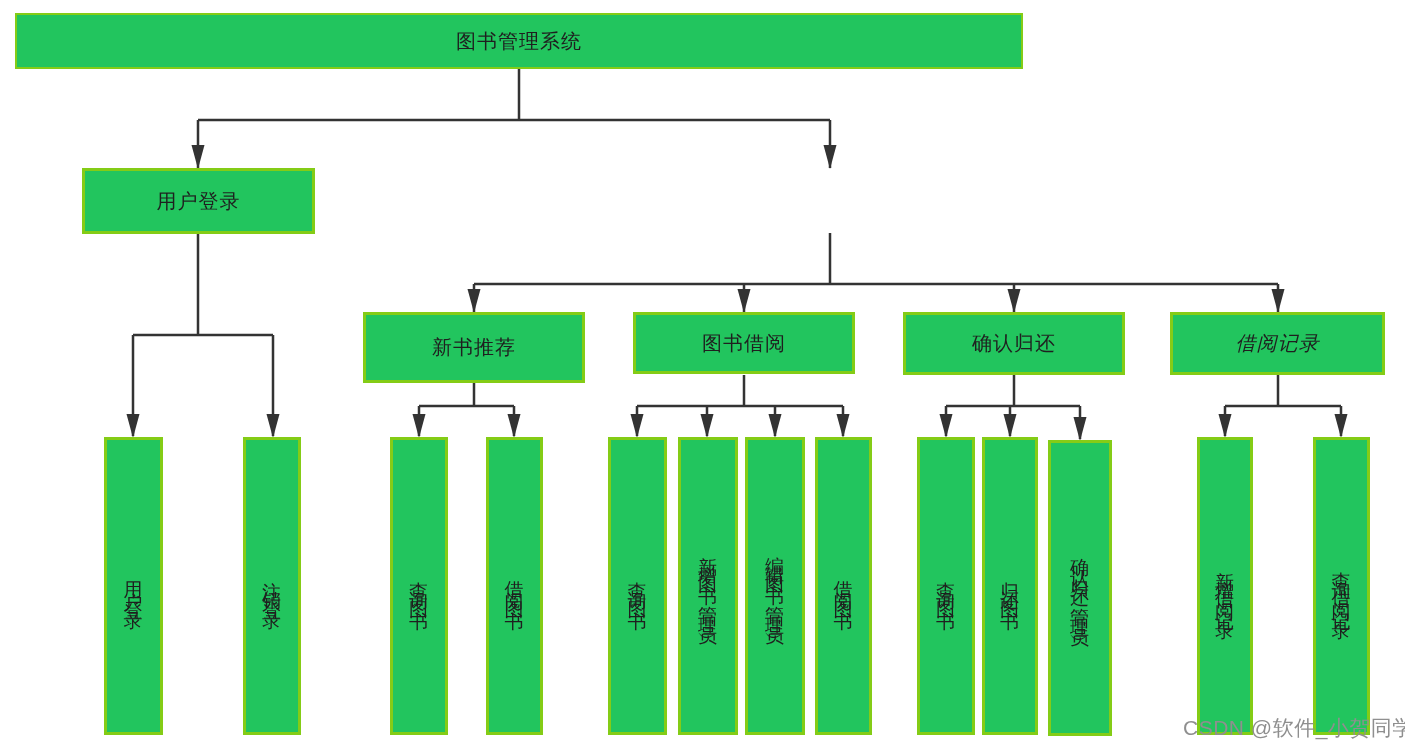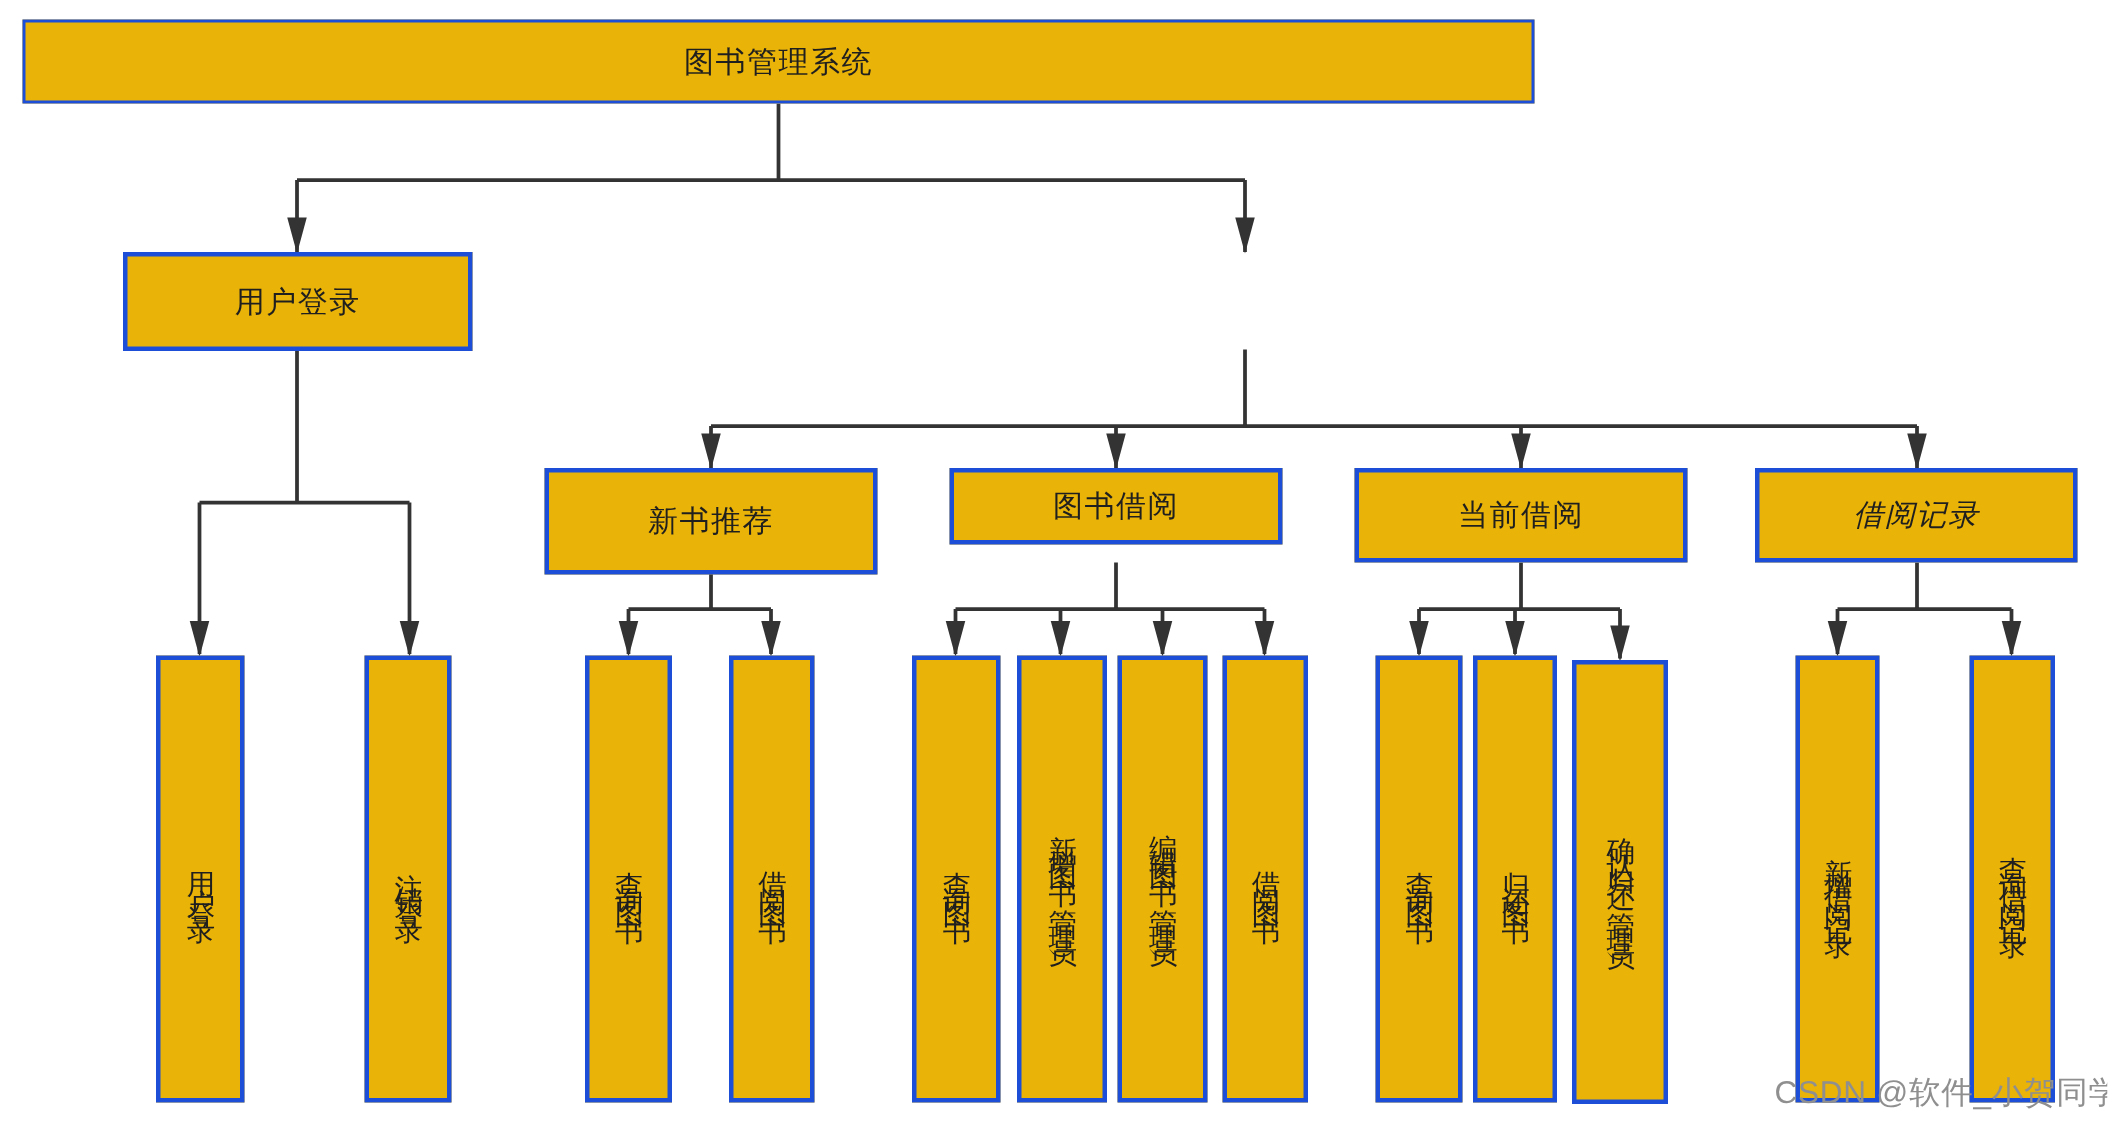--- a/index.html
+++ b/index.html
@@ -17,22 +17,22 @@
   }
   .connectors {
     position: absolute;
     left: 0;
     top: 0;
     z-index: 0;
   }
   .node {
     position: absolute;
     box-sizing: border-box;
-    background: #eab308;
-    border: 3px solid #1d4ed8;
+    background: #22c55e;
+    border: 3px solid #84cc16;
     color: #1f1f1f;
     display: flex;
     align-items: center;
     justify-content: center;
     z-index: 1;
   }
   .node.h {
     font-size: 20px;
     letter-spacing: 1px;
     white-space: nowrap;
@@ -94,22 +94,22 @@
       <polygon points="1218.5,414 1231.5,414 1225,438"></polygon>
       <polygon points="1334.5,414 1347.5,414 1341,438"></polygon>
     </g>
   </svg>
 
   <div class="node h root" style="left:15px; top:13px; width:1008px; height:56px;">图书管理系统</div>
 
   <div class="node h" style="left:82px; top:168px; width:233px; height:66px;">用户登录</div>
 
   <div class="node h" style="left:363px; top:312px; width:222px; height:71px;">新书推荐</div>
-  <div class="node h" style="left:633px; top:312px; width:222px; height:51px;">图书借阅</div>
-  <div class="node h" style="left:903px; top:312px; width:222px; height:63px;">当前借阅</div>
+  <div class="node h" style="left:633px; top:312px; width:222px; height:62px;">图书借阅</div>
+  <div class="node h" style="left:903px; top:312px; width:222px; height:63px;">确认归还</div>
   <div class="node h" style="left:1170px; top:312px; width:215px; height:63px;font-style:italic;">借阅记录</div>
 
   <div class="node v" style="left:104px; top:437px; width:59px; height:298px;">用户登录</div>
   <div class="node v" style="left:243px; top:437px; width:58px; height:298px;">注销登录</div>
 
   <div class="node v" style="left:390px; top:437px; width:58px; height:298px;">查询图书</div>
   <div class="node v" style="left:486px; top:437px; width:57px; height:298px;">借阅图书</div>
 
   <div class="node v" style="left:608px; top:437px; width:59px; height:298px;">查询图书</div>
   <div class="node v" style="left:678px; top:437px; width:60px; height:298px;">新增图书（管理员）</div>

